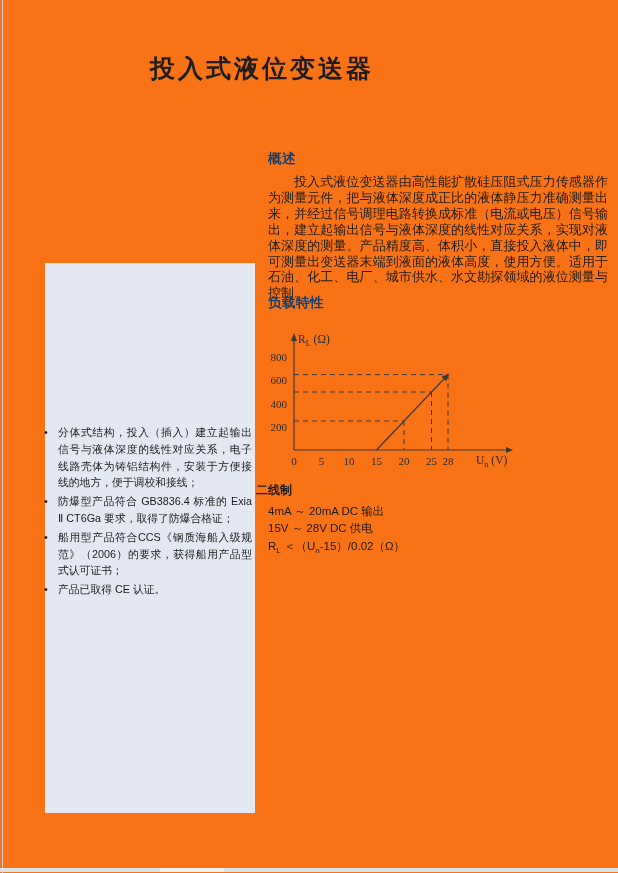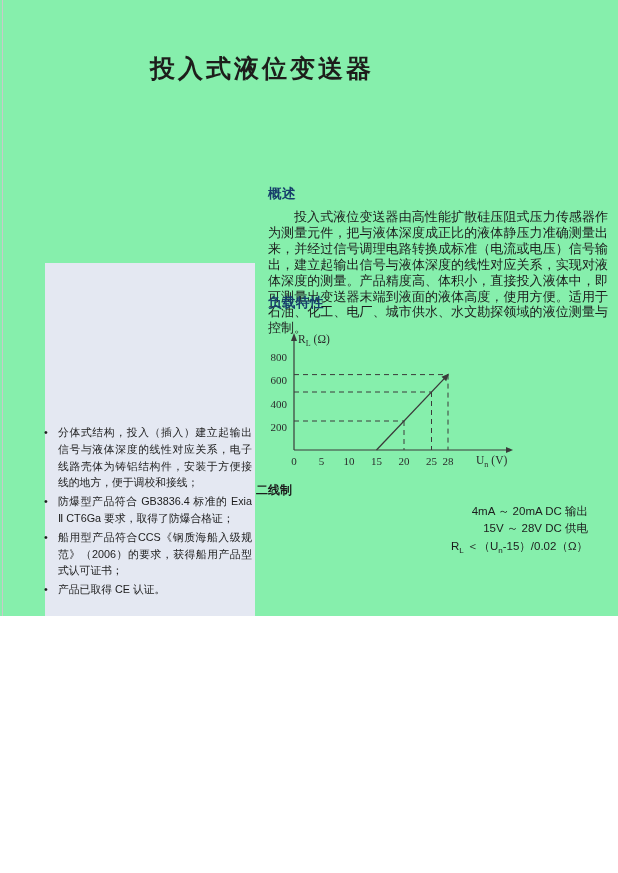--- a/index.html
+++ b/index.html
@@ -1,31 +1,31 @@
 <!DOCTYPE html>
 <html><head>
 <meta charset="utf-8">
 <style>
   html,body{margin:0;padding:0;background:#fff;}
-  .page{position:relative;width:618px;height:616px;background:#86efac;overflow:hidden;
+  .page{position:relative;width:618px;height:873px;background:#f97316;overflow:hidden;
         font-family:"Liberation Sans","DejaVu Sans",sans-serif;color:#1c1c1c;}
   .edge-line{position:absolute;left:2px;top:0;width:1px;height:873px;background:#c9c9c9;}
   .title{position:absolute;left:150px;top:52px;margin:0;font-size:25px;font-weight:bold;
          letter-spacing:3px;color:#1d1d1b;}
   .panel{position:absolute;left:45px;top:263px;width:210px;height:550px;background:#e4e8f2;}
   h2.sec{margin:0;font-size:13.5px;font-weight:bold;color:#173f6b;letter-spacing:0.5px;}
-  .overview{position:absolute;left:268px;top:150px;width:340px;margin-top:35px;}
+  .overview{position:absolute;left:268px;top:150px;width:340px;}
   .overview p{margin:6px 0 0 0;font-size:13px;line-height:15.9px;text-align:justify;
               text-indent:2em;color:#1c1c1c;}
   .load-heading{position:absolute;left:268px;top:294px;}
   .load-chart{position:absolute;left:268px;top:330px;width:300px;height:145px;}
   .tick{font-family:"Liberation Serif","DejaVu Serif",serif;font-size:11px;fill:#2b2b2b;}
   .axlab{font-family:"Liberation Serif","DejaVu Serif",serif;font-size:11.5px;fill:#2b2b2b;}
   .twowire{position:absolute;left:256px;top:482px;font-size:12px;font-weight:bold;color:#1c1c1c;}
-  .spec{position:absolute;left:268px;width:320px;font-size:11.5px;color:#1c1c1c;text-align:right;}
+  .spec{position:absolute;left:268px;width:320px;font-size:11.5px;color:#1c1c1c;}
   .spec sub{font-size:8px;line-height:0;}
   .features{position:absolute;left:44px;top:415px;width:212px;}
   .feat-list{margin-top:9px;}
   .feat-item{display:flex;margin-bottom:2px;}
   .bullet{width:14px;flex:0 0 14px;font-size:10.8px;line-height:16.8px;color:#1c1c1c;}
   .feat-text{width:194px;font-size:10.8px;line-height:16.8px;text-align:justify;color:#1c1c1c;}
   .footer-strip{position:absolute;left:0;top:868px;width:618px;height:4px;display:flex;}
   .fs-a{width:160px;background:#d9e4ea;}
   .fs-b{width:64px;background:#eef2f4;}
   .fs-c{flex:1;background:#d9e4ea;}

